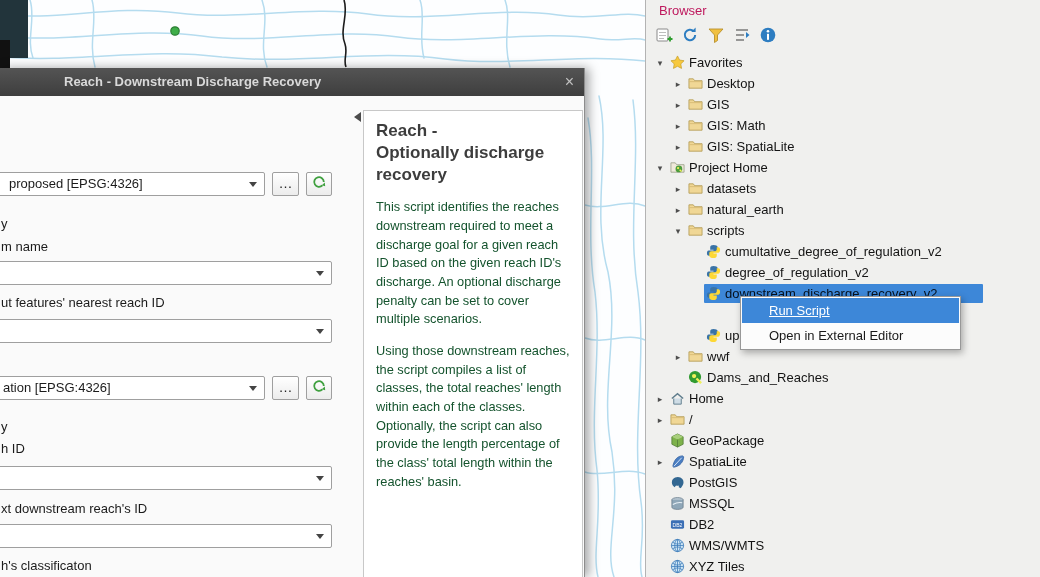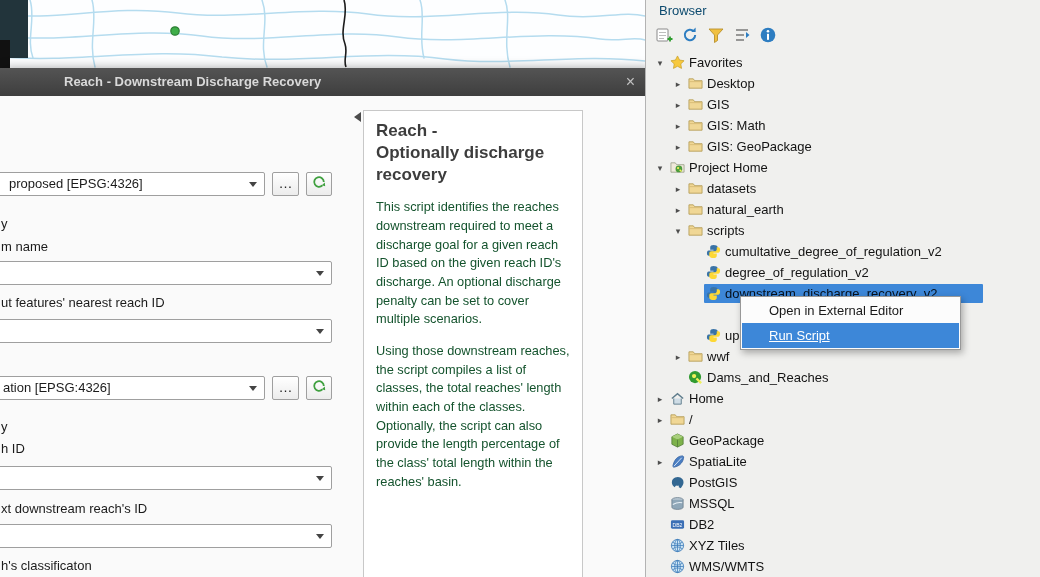--- a/index.html
+++ b/index.html
@@ -2,42 +2,42 @@
 <html style="--sel: #3d87d8;"><head>
 <meta charset="utf-8">
 <style>
 *{margin:0;padding:0;box-sizing:border-box}
 html,body{background:#e8e8e8}
 body{font-family:"Liberation Sans","DejaVu Sans",sans-serif}
 #screen{position:relative;width:1040px;height:577px;overflow:hidden;background:#fbfdff}
 svg.abs{position:absolute;left:0;top:0}
 
 
-#dialog{position:absolute;left:0;top:68px;width:646px;height:509px;background:#fafafa;
+#dialog{position:absolute;left:0;top:68px;width:585px;height:509px;background:#fafafa;
   box-shadow:4px 0 10px rgba(0,0,0,.35);border-right:1px solid #8d8d8d}
 #titlebar{position:absolute;left:0;top:0;width:100%;height:28px;background:linear-gradient(#545454,#3e3e3e)}
 #titlebar .title{position:absolute;left:64px;line-height:28px;font-size:13px;font-weight:bold;color:#d9d9d9;white-space:nowrap}
 #titlebar .close{position:absolute;right:10px;line-height:27px;font-size:16px;color:#c2c2c2;cursor:default}
 .combo{position:absolute;height:24px;background:#fff;border:1px solid #9f9f9f;border-radius:2px}
 .combo .val{display:block;line-height:22px;font-size:13px;color:#1b1b1b;white-space:nowrap;overflow:hidden}
 .combo .arrow{position:absolute;right:7px;top:9px;width:0;height:0;border:4px solid transparent;border-top:5px solid #444}
 .pbtn{position:absolute;height:24px;background:linear-gradient(#ffffff,#ececec);border:1px solid #9f9f9f;border-radius:2px;
   text-align:center;font-size:14px;color:#222;line-height:20px}
 .iterbtn{display:flex;align-items:center;justify-content:center}
 .flabel{position:absolute;font-size:13px;color:#1b1b1b;white-space:nowrap}
 #help{position:absolute;left:363px;top:42px;width:220px;height:468px;background:#fff;border:1px solid #c8c8c8;padding:9px 12px;overflow:hidden}
 #help h2{font-size:17px;line-height:1.28;color:#3d3d3d;margin-bottom:13px;font-weight:bold}
 #help h2 span{display:block}
 #help h2 .t2{width:176px}
 #help p{font-size:12.8px;line-height:1.46;color:#14532d;margin-bottom:13px;width:196px}
 #splitter{position:absolute;left:349px;top:44px;width:0;height:0;border:5px solid transparent;border-right:7px solid #4c4c4c}
 
 
 #browser{position:absolute;left:645px;top:0;width:395px;height:577px;background:#f0f0ee;border-left:1px solid #b3b3b3}
-#browser .ptitle{position:absolute;left:13px;top:3px;font-size:13px;color:#0c4a6e}
+#browser .ptitle{position:absolute;left:13px;top:3px;font-size:13px;color:#be185d}
 #toolbar{position:absolute;left:8px;top:25px;display:flex;gap:7px}
 #toolbar .tbtn{width:19px;height:19px;display:inline-flex;align-items:center;justify-content:center}
 #tree{position:absolute;left:0;top:52px;width:100%}
 .trow{height:21px;display:flex;align-items:center;font-size:13px;color:#131313;white-space:nowrap}
 .expander{flex:0 0 16px;text-align:center;font-size:9px;color:#4e4e4e}
 .tinner{display:flex;align-items:center;height:19px;border-radius:1px}
 .ticon{flex:0 0 16px;height:16px;display:inline-flex;align-items:center;justify-content:center;margin:0 4px 0 1px}
 .tlabel{padding-right:4px}
 .trow.selected .tinner{background:var(--sel,#3d87d8);padding-right:42px}
 .trow.selected .tlabel{color:#06101c}
@@ -236,21 +236,21 @@
         </div>
         <div class="trow" style="padding-left: 24px;">
           <span class="expander">▸</span>
           <span class="tinner">
             <span class="ticon">
               <svg width="15" height="15" viewBox="0 0 16 16">
                 <path d="M1 3h4.6l1.5 2H15v8H1z" fill="#f0d795" stroke="#b39b55" stroke-width=".9"></path>
                 <path d="M1 6h14" stroke="#d9bd75" stroke-width="1"></path>
               </svg>
             </span>
-            <span class="tlabel">GIS: GeoPackage</span>
+            <span class="tlabel">GIS: SpatiaLite</span>
           </span>
         </div>
         <div class="trow" style="padding-left: 6px;">
           <span class="expander">▾</span>
           <span class="tinner">
             <span class="ticon">
               <svg width="15" height="15" viewBox="0 0 16 16">
                 <path d="M1 3h4.6l1.5 2H15v8H1z" fill="#efe9da" stroke="#9aa08a" stroke-width=".9"></path>
                 <circle cx="9.5" cy="9.5" r="3.6" fill="#4c9c3c"></circle>
                 <circle cx="8.6" cy="8.6" r="1.2" fill="#eff05a"></circle>
@@ -470,38 +470,38 @@
           <span class="expander"></span>
           <span class="tinner">
             <span class="ticon">
               <svg width="15" height="15" viewBox="0 0 16 16">
                 <circle cx="8" cy="8" r="6.5" fill="#cfe6f5" stroke="#3a79b8" stroke-width=".9"></circle>
                 <path d="M1.5 8h13M8 1.5v13" stroke="#3a79b8" stroke-width=".8"></path>
                 <ellipse cx="8" cy="8" rx="3" ry="6.5" fill="none" stroke="#3a79b8" stroke-width=".8"></ellipse>
                 <path d="M3 4.5a8 8 0 0 0 10 0M3 11.5a8 8 0 0 1 10 0" stroke="#3a79b8" stroke-width=".8" fill="none"></path>
               </svg>
             </span>
-            <span class="tlabel">XYZ Tiles</span>
+            <span class="tlabel">WMS/WMTS</span>
           </span>
         </div>
         <div class="trow" style="padding-left: 6px;">
           <span class="expander"></span>
           <span class="tinner">
             <span class="ticon">
               <svg width="15" height="15" viewBox="0 0 16 16">
                 <circle cx="8" cy="8" r="6.5" fill="#cfe6f5" stroke="#3a79b8" stroke-width=".9"></circle>
                 <path d="M1.5 8h13M8 1.5v13" stroke="#3a79b8" stroke-width=".8"></path>
                 <ellipse cx="8" cy="8" rx="3" ry="6.5" fill="none" stroke="#3a79b8" stroke-width=".8"></ellipse>
                 <path d="M3 4.5a8 8 0 0 0 10 0M3 11.5a8 8 0 0 1 10 0" stroke="#3a79b8" stroke-width=".8" fill="none"></path>
               </svg>
             </span>
-            <span class="tlabel">WMS/WMTS</span>
+            <span class="tlabel">XYZ Tiles</span>
           </span>
         </div>
       </div>
   </div>
 
   <div id="cmenu">
+      <div class="mitem hl">Run Script</div>
       <div class="mitem">Open in External Editor</div>
-      <div class="mitem hl">Run Script</div>
     </div>
 
 </div>
 
 </body></html>

